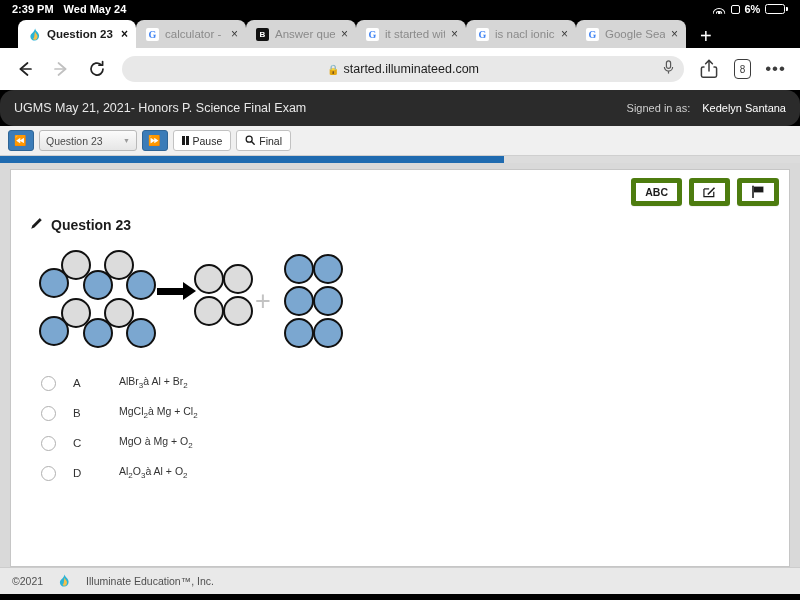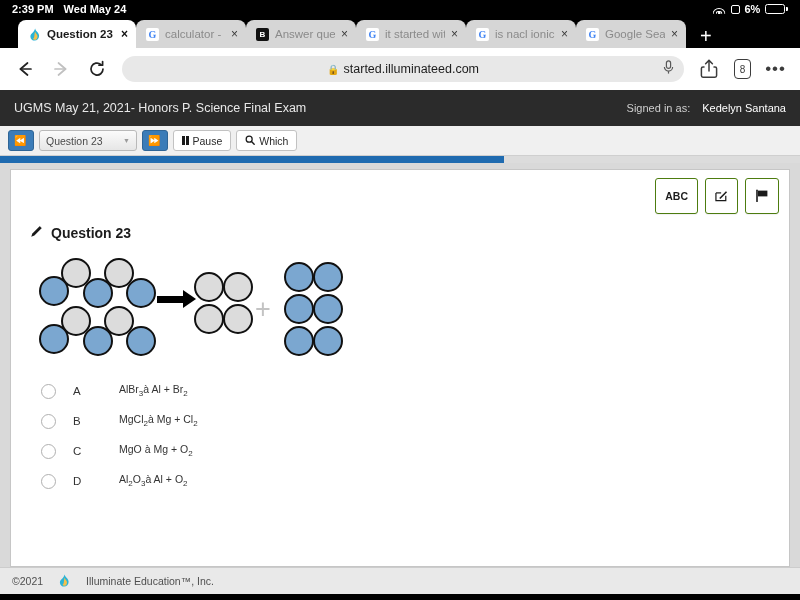--- a/index.html
+++ b/index.html
@@ -98,20 +98,21 @@
     font-size: 10px; color: #3c3c3c;
     display: flex; align-items: center; justify-content: center;
   }
   .dots { font-size: 17px; color: #3c3c3c; letter-spacing: 1px; line-height: 0.6; }
 
   
   .exam-header {
     height: 36px; background: #2b2b2b; color: #e8e8e8;
     display: flex; align-items: center; padding: 0 14px;
     font-size: 12.5px;
+    border-radius: 14px;
   }
   .signed-in { margin-left: auto; display: flex; gap: 12px; font-size: 11px; color: #cfcfcf; }
   .signed-in .uname { color: #fff; }
 
   
   .exam-toolbar {
     height: 30px; background: #f0f0f0;
     border-bottom: 1px solid #cfcfcf;
     display: flex; align-items: center; padding: 0 8px; gap: 5px;
   }
@@ -141,22 +142,22 @@
   
   .progress-wrap { height: 7px; background: #dcdcdc; }
   .progress-fill { height: 100%; background: #1f6bb0; }
 
   
   .content-outer { background: #d9d9d9; padding: 6px 10px 0 10px; height: 404px; }
   .content-card { background: #fff; height: 100%; border: 1px solid #c6c6c6; position: relative; overflow: hidden; }
 
   .card-tools { display: flex; justify-content: flex-end; gap: 7px; padding: 8px 10px 0 0; }
   .tool-btn {
-    height: 36px; min-width: 30px; padding: 0 9px;
-    background: #fff; border: 1px solid #4d7c0f; border-radius: 3px;
+    height: 28px; min-width: 30px; padding: 0 9px;
+    background: #fff; border: 5px solid #4d7c0f; border-radius: 3px;
     display: flex; align-items: center; justify-content: center;
     font-size: 10.5px; font-weight: bold; color: #1c1c1c;
     box-shadow: 0 1px 1px rgba(0,0,0,.06);
   }
 
   .q-title {
     display: flex; align-items: center; gap: 7px;
     padding: 10px 0 0 18px;
     font-size: 14px; font-weight: bold; color: #1c1c1c;
   }
@@ -336,21 +337,21 @@
         </span>
       <span>Pause</span>
     </div>
     <div class="btn-white">
       <span>
         <svg width="10" height="10" viewBox="0 0 12 12">
             <circle cx="5" cy="5" r="3.6" fill="none" stroke="#1a1a1a" stroke-width="1.5"></circle>
             <path d="M7.8 7.8 L11 11" stroke="#1a1a1a" stroke-width="1.7" stroke-linecap="round"></path>
           </svg>
       </span>
-      <span>Which</span>
+      <span>Final</span>
     </div>
   </div>
 
   <div class="progress-wrap">
     <div class="progress-fill" id="progress-fill" style="width: 63%;"></div>
   </div>
 
   <div class="content-outer">
     <div class="content-card">
 

